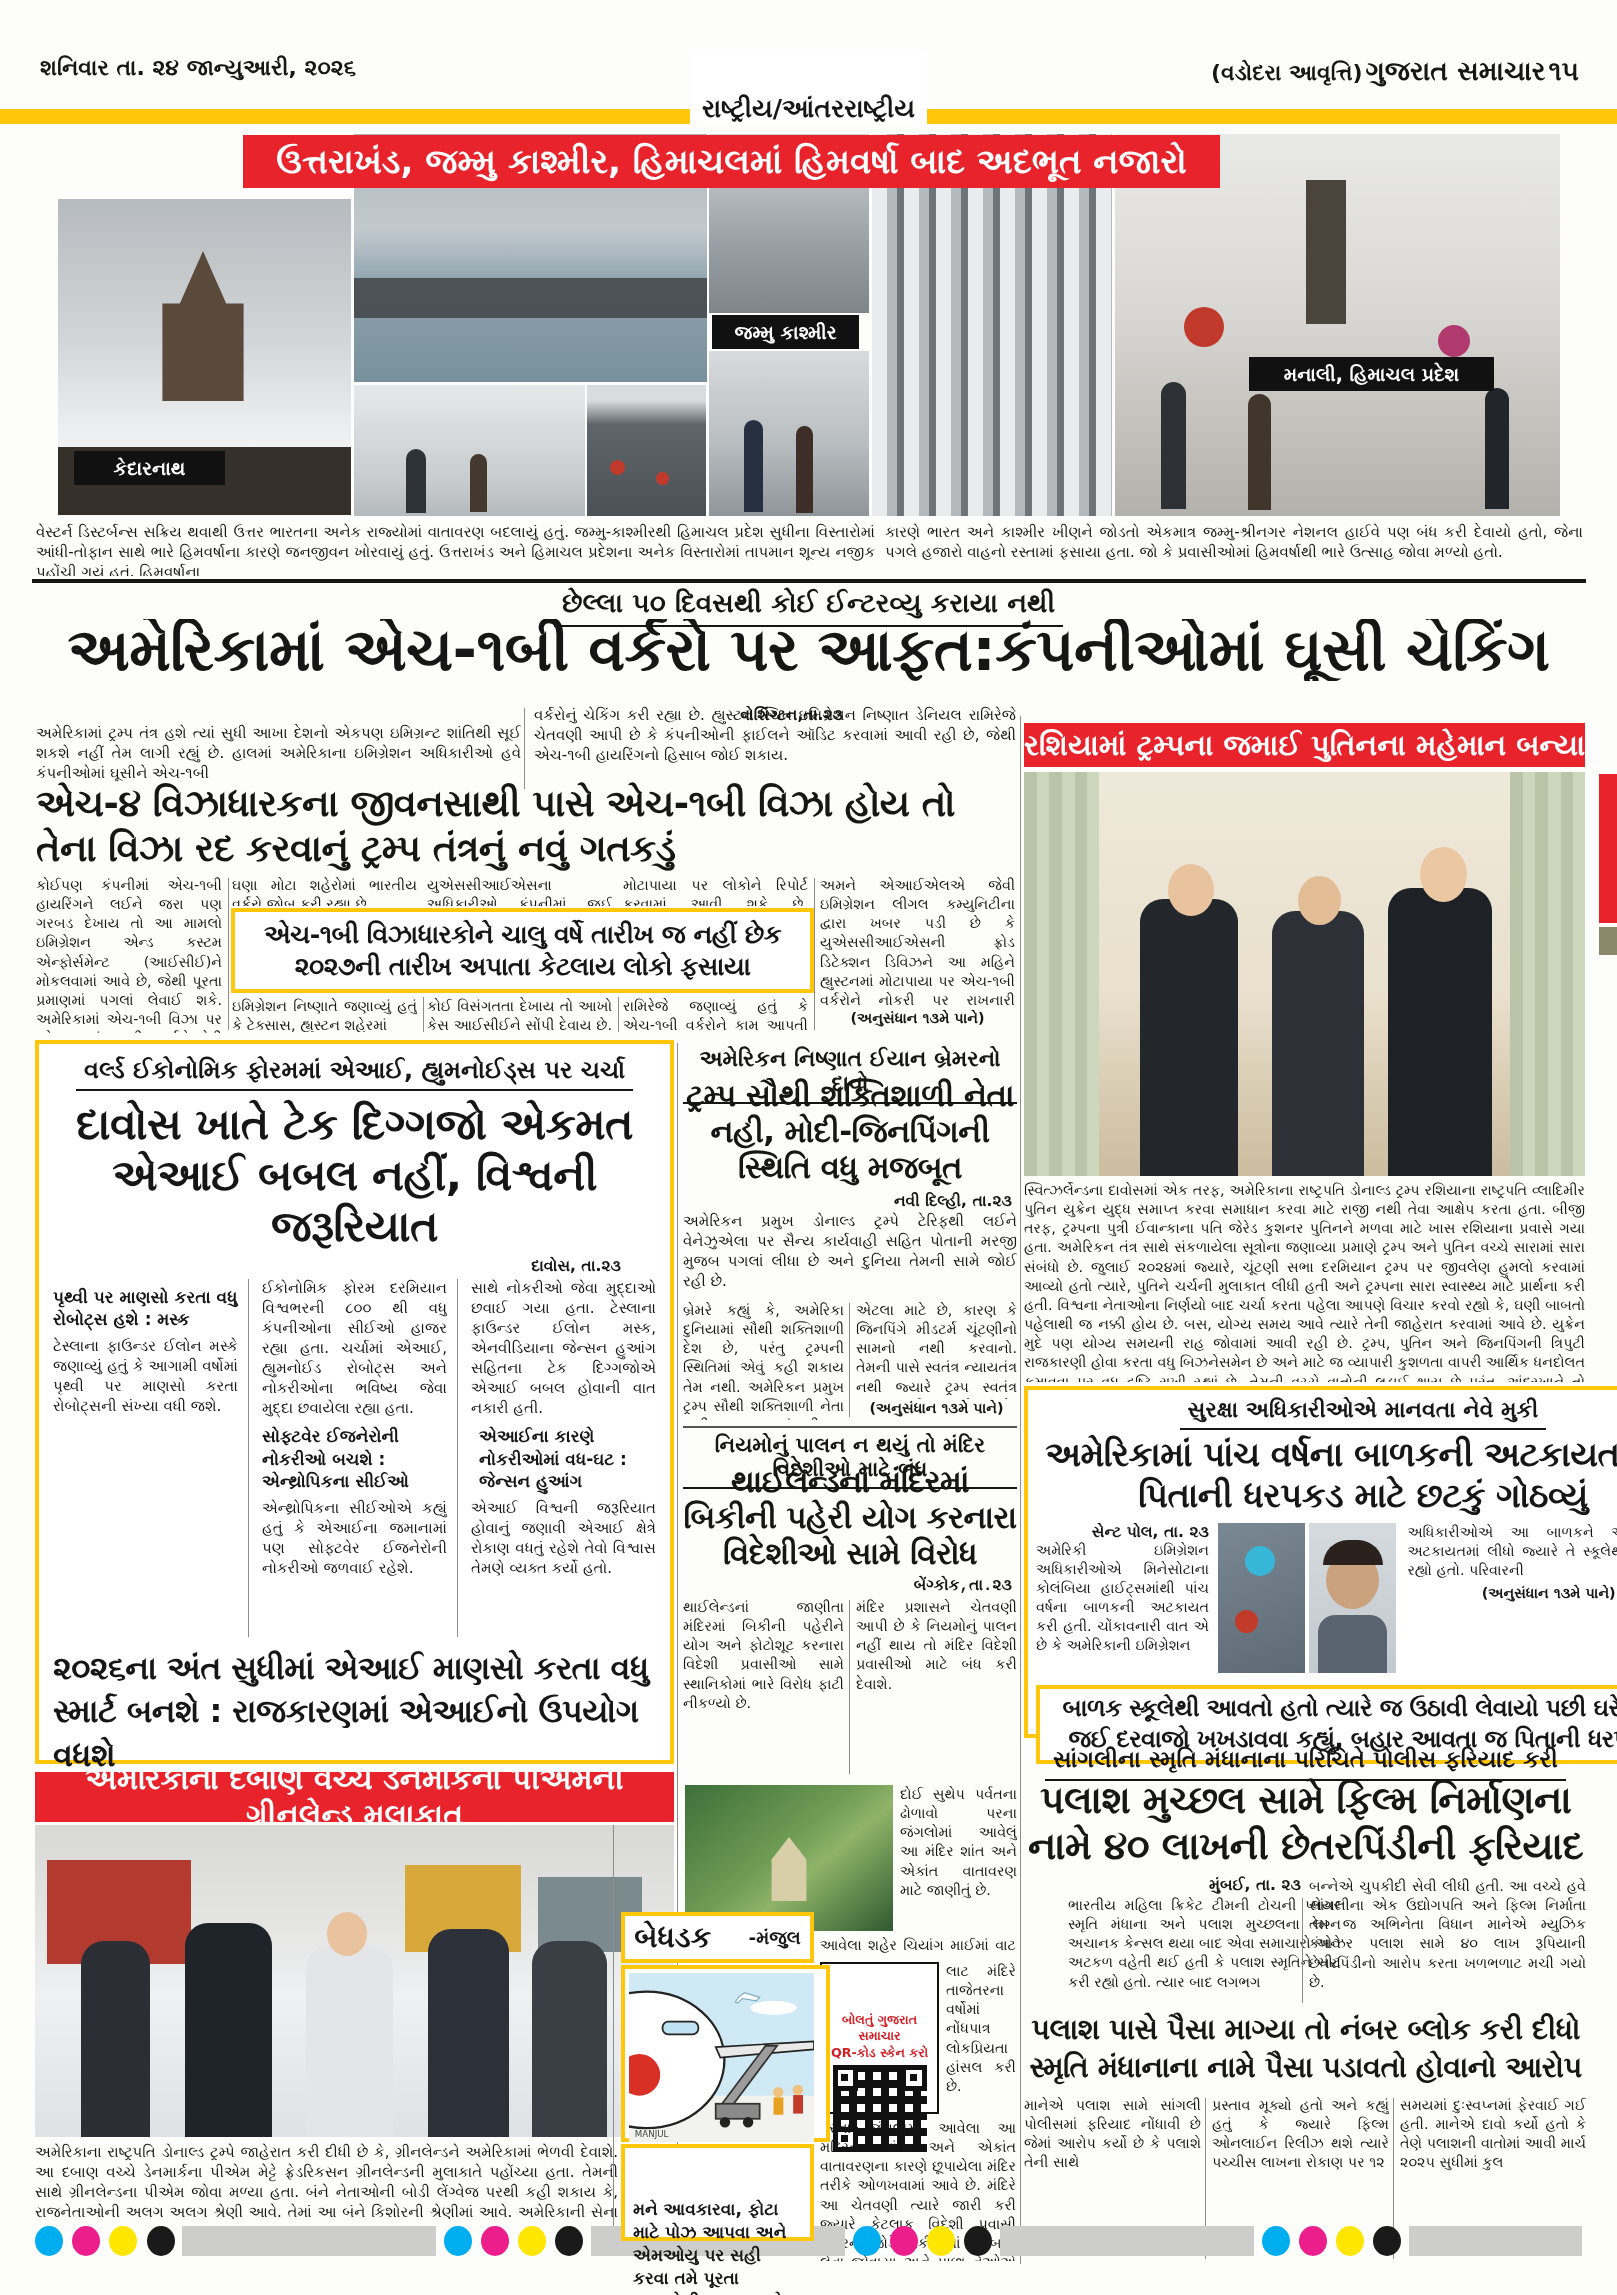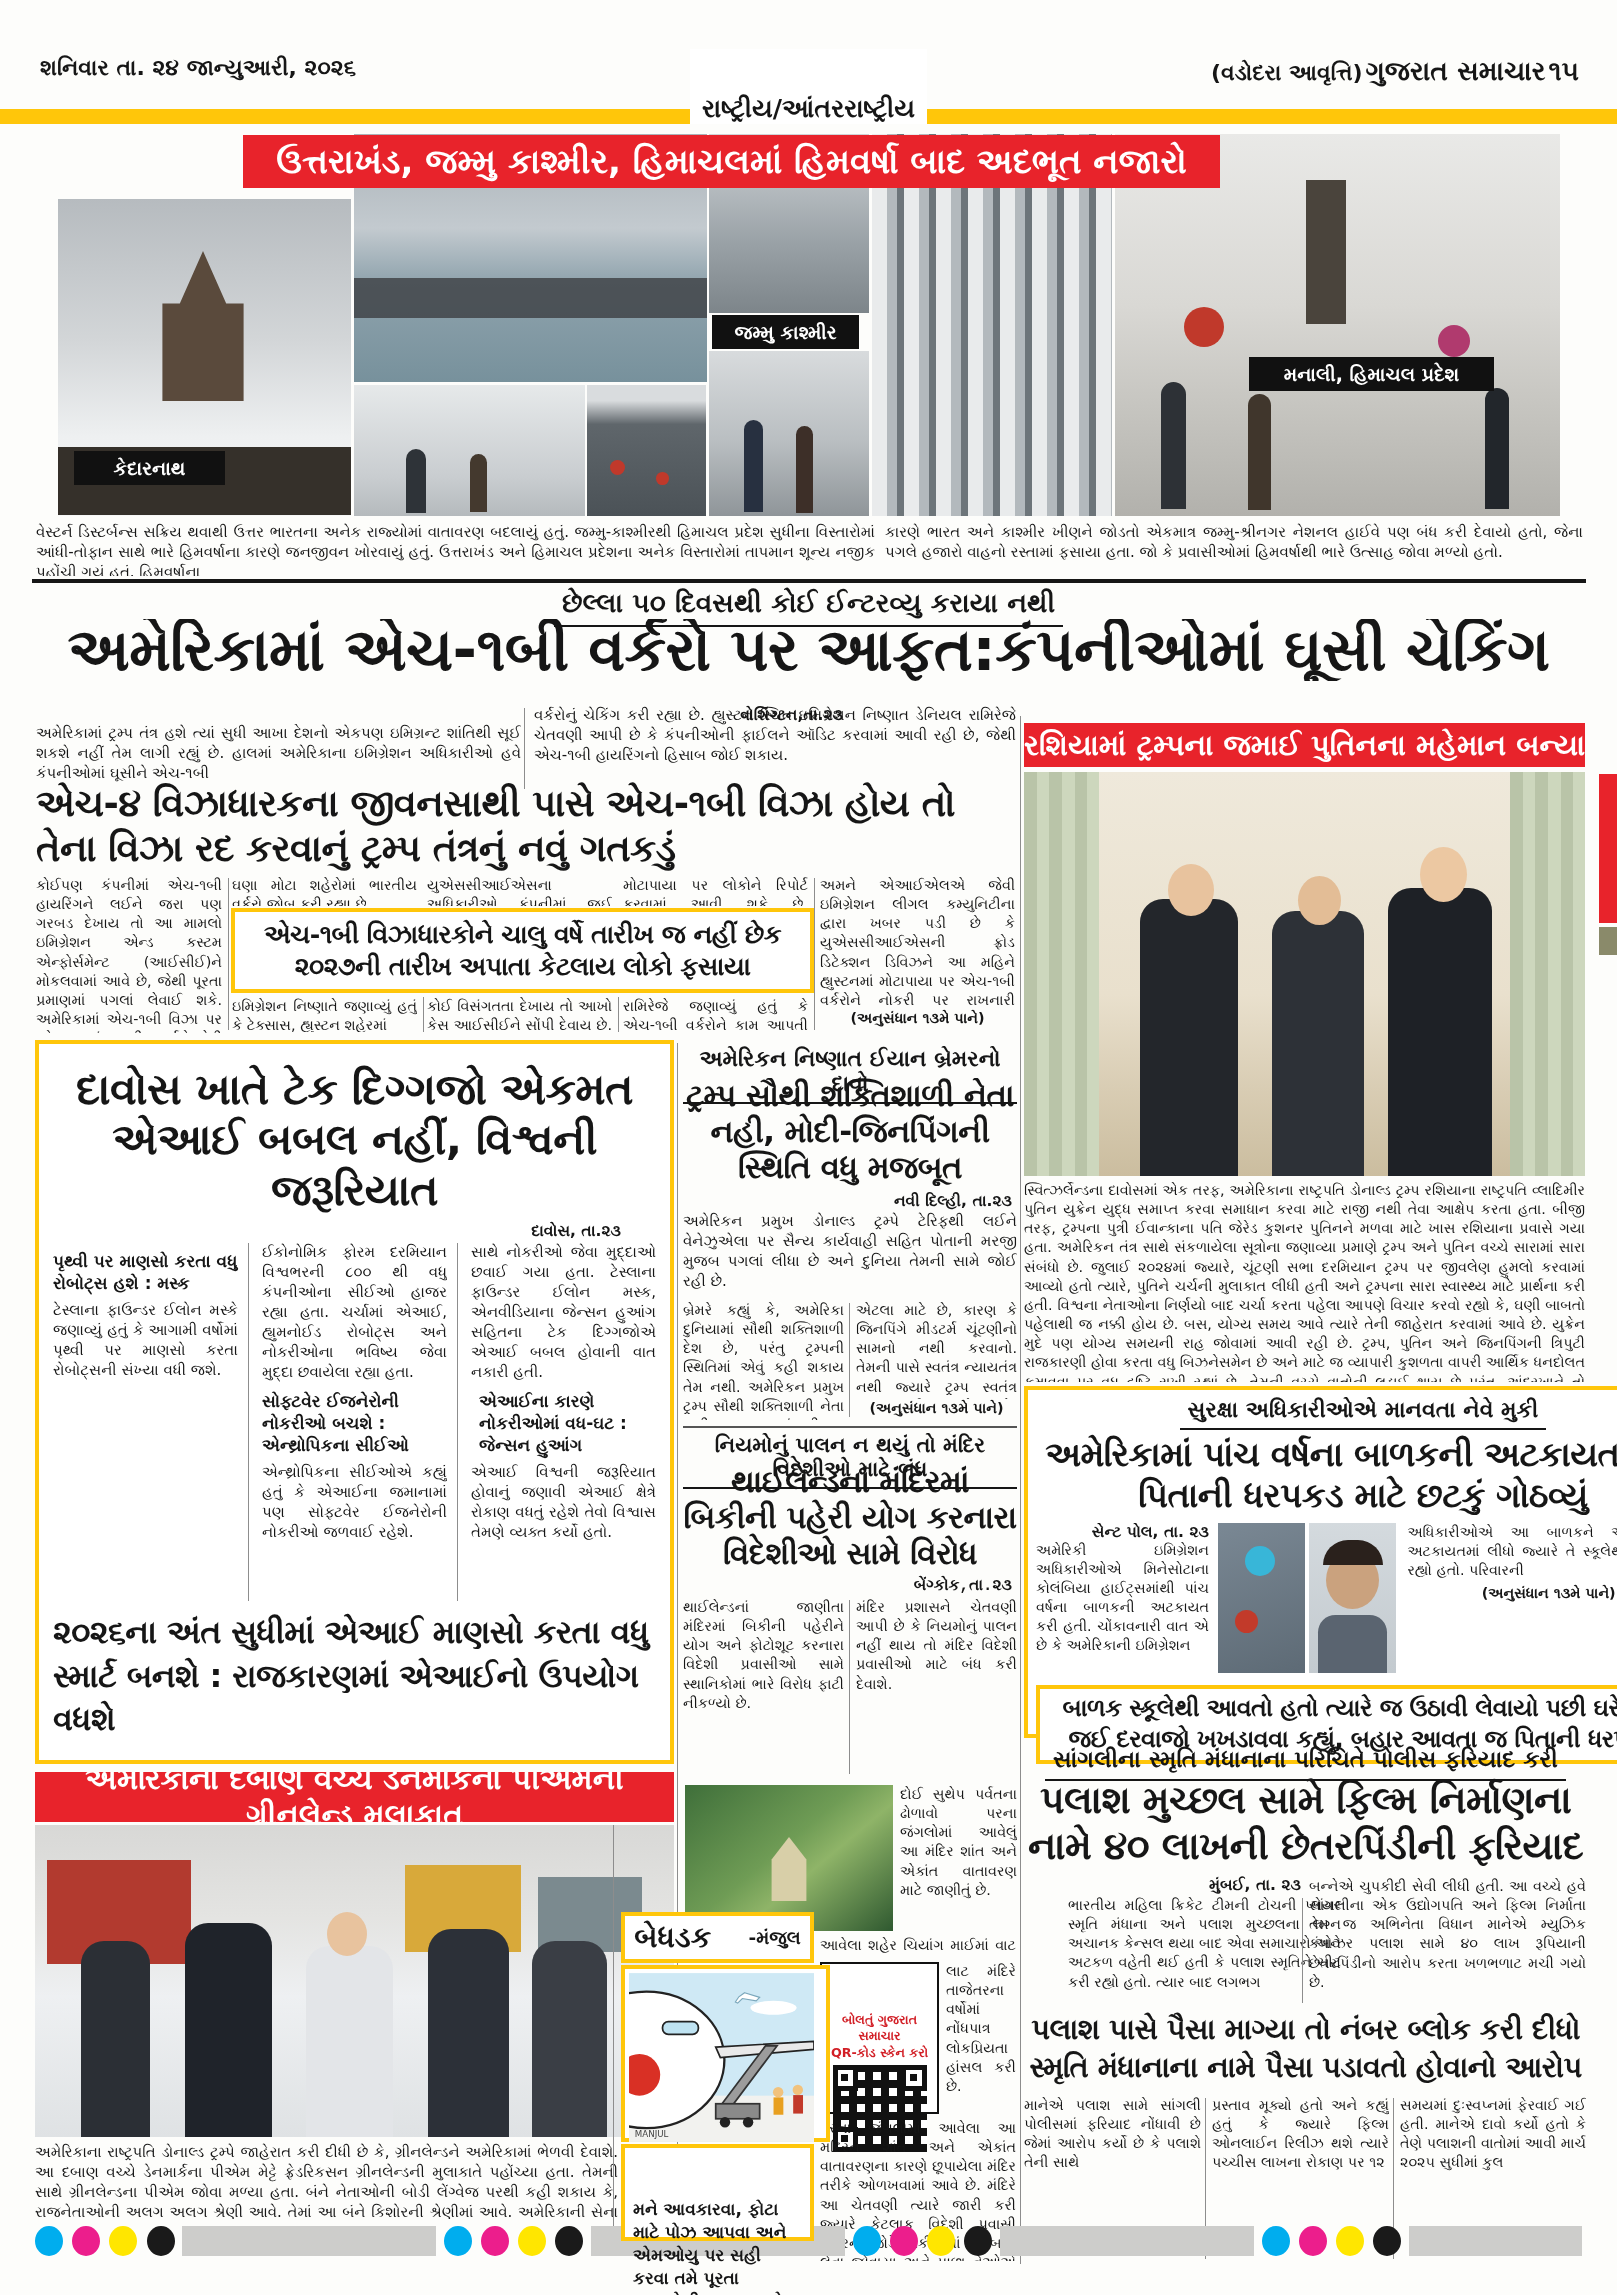--- a/index.html
+++ b/index.html
@@ -142,20 +142,21 @@
   <div class="head" style="left:274px;top:104px;width:43px;height:49px;background:#e3bd96;"></div>
   <div class="fig" style="left:364px;top:116px;width:104px;height:289px;background:#1e2126;"></div>
   <div class="head" style="left:396px;top:75px;width:47px;height:55px;background:#ecc8a2;"></div>
 </div>
 <div class="abs txt small" style="left:1024px;top:1181px;width:561px;height:201px;">
   <span>સ્વિત્ઝર્લેન્ડના દાવોસમાં એક તરફ, અમેરિકાના રાષ્ટ્રપતિ ડોનાલ્ડ ટ્રમ્પ રશિયાના રાષ્ટ્રપતિ વ્લાદિમીર પુતિન યુક્રેન યુદ્ધ સમાપ્ત કરવા સમાધાન કરવા માટે રાજી નથી તેવા આક્ષેપ કરતા હતા. બીજી તરફ, ટ્રમ્પના પુત્રી ઈવાન્કાના પતિ જેરેડ કુશનર પુતિનને મળવા માટે ખાસ રશિયાના પ્રવાસે ગયા હતા. અમેરિકન તંત્ર સાથે સંકળાયેલા સૂત્રોના જણાવ્યા પ્રમાણે ટ્રમ્પ અને પુતિન વચ્ચે સારામાં સારા સંબંધો છે.</span>
   <span>જુલાઈ ૨૦૨૪માં જ્યારે, ચૂંટણી સભા દરમિયાન ટ્રમ્પ પર જીવલેણ હુમલો કરવામાં આવ્યો હતો ત્યારે, પુતિને ચર્ચની મુલાકાત લીધી હતી અને ટ્રમ્પના સારા સ્વાસ્થ્ય માટે પ્રાર્થના કરી હતી. વિશ્વના નેતાઓના નિર્ણયો બાદ ચર્ચા કરતા પહેલા આપણે વિચાર કરવો રહ્યો કે, ઘણી બાબતો પહેલાથી જ નક્કી હોય છે. બસ, યોગ્ય સમય આવે ત્યારે તેની જાહેરાત કરવામાં આવે છે. યુક્રેન મુદે પણ યોગ્ય સમયની રાહ જોવામાં આવી રહી છે. ટ્રમ્પ, પુતિન અને જિનપિંગની ત્રિપુટી રાજકારણી હોવા કરતા વધુ બિઝનેસમેન છે અને માટે જ વ્યાપારી કુશળતા વાપરી આર્થિક ધનદોલત કમાવવા પર વધુ દ્રષ્ટિ રાખી રહ્યાં છે. તેમની વચ્ચે વાતોની લડાઈ થાય છે પરંતુ, અંદરખાને તો અર્થોપાર્જન જ લક્ષ્ય છે. તેમણે બિઝનેસ પાર્ટનર્સની જેમ અનેક મુદે ભાગ પાડી લીધા છે. હવે, વહેચણીની જ વાર છે.</span>
 </div>
 
 <div class="abs ybox" style="left:35px;top:1040px;width:639px;height:724px;padding:11.6px 14px;">
+  <div class="kicker" style="font-size:24px;"><span>વર્લ્ડ ઈકોનોમિક ફોરમમાં એઆઈ, હ્યુમનોઈડ્સ પર ચર્ચા</span></div>
   <div class="headline center" style="font-size:43px;line-height:1.18;margin-top:8px;">દાવોસ ખાતે ટેક દિગ્ગજો એકમત એઆઈ બબલ નહીં, વિશ્વની જરૂરિયાત</div>
   <div class="dateline" style="margin:5.8px 35px 3.5px 0;">દાવોસ, તા.૨૩</div>
   <div style="display:flex;gap:12.7px;height:358px;overflow:hidden;">
     <div style="flex:1;border-right:1.2px solid #8d8d8d;padding-right:10.4px;">
       <div class="bold" style="font-size:17px;line-height:1.3;margin:7px 0;">પૃથ્વી પર માણસો કરતા વધુ રોબોટ્સ હશે : મસ્ક</div>
       <div class="txt">ટેસ્લાના ફાઉન્ડર ઈલોન મસ્કે જણાવ્યું હતું કે આગામી વર્ષોમાં પૃથ્વી પર માણસો કરતા રોબોટ્સની સંખ્યા વધી જશે.</div>
     </div>
     <div style="flex:1;border-right:1.2px solid #8d8d8d;padding-right:10.4px;">
       <div class="txt">ઈકોનોમિક ફોરમ દરમિયાન વિશ્વભરની ૮૦૦ થી વધુ કંપનીઓના સીઈઓ હાજર રહ્યા હતા. ચર્ચામાં એઆઈ, હ્યુમનોઈડ રોબોટ્સ અને નોકરીઓના ભવિષ્ય જેવા મુદ્દા છવાયેલા રહ્યા હતા.</div>
       <div class="bold" style="font-size:17px;line-height:1.3;margin:7px 0;">સોફ્ટવેર ઈજનેરોની નોકરીઓ બચશે : એન્થ્રોપિકના સીઈઓ</div>

